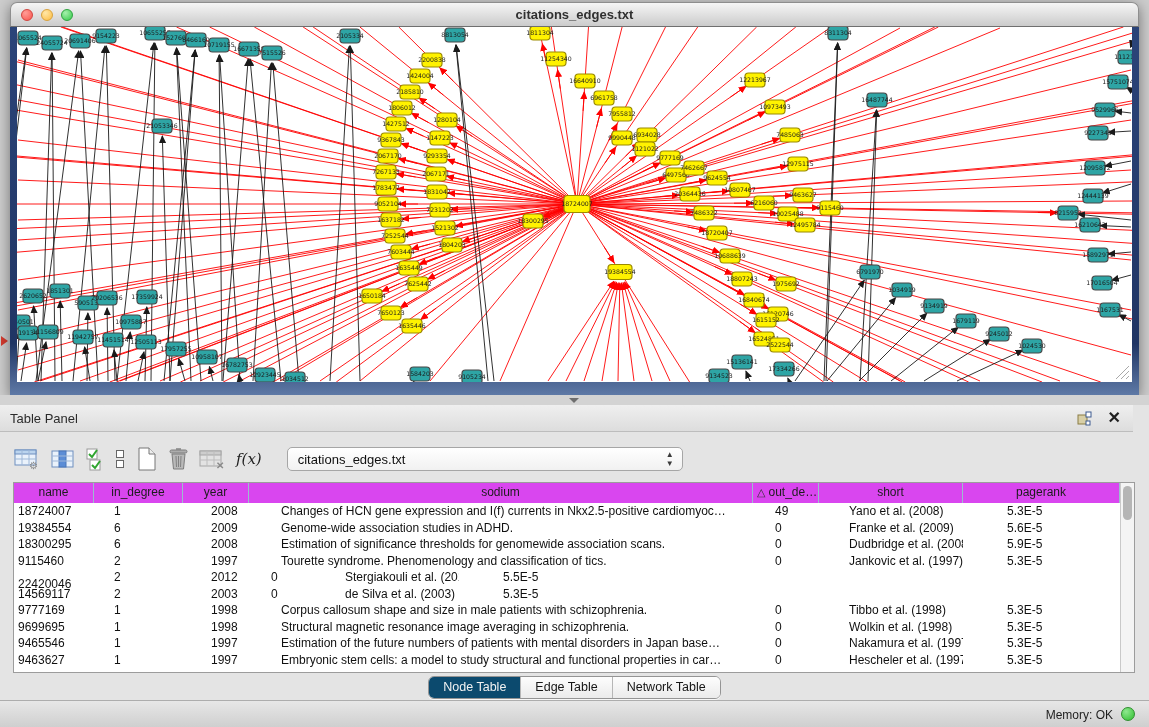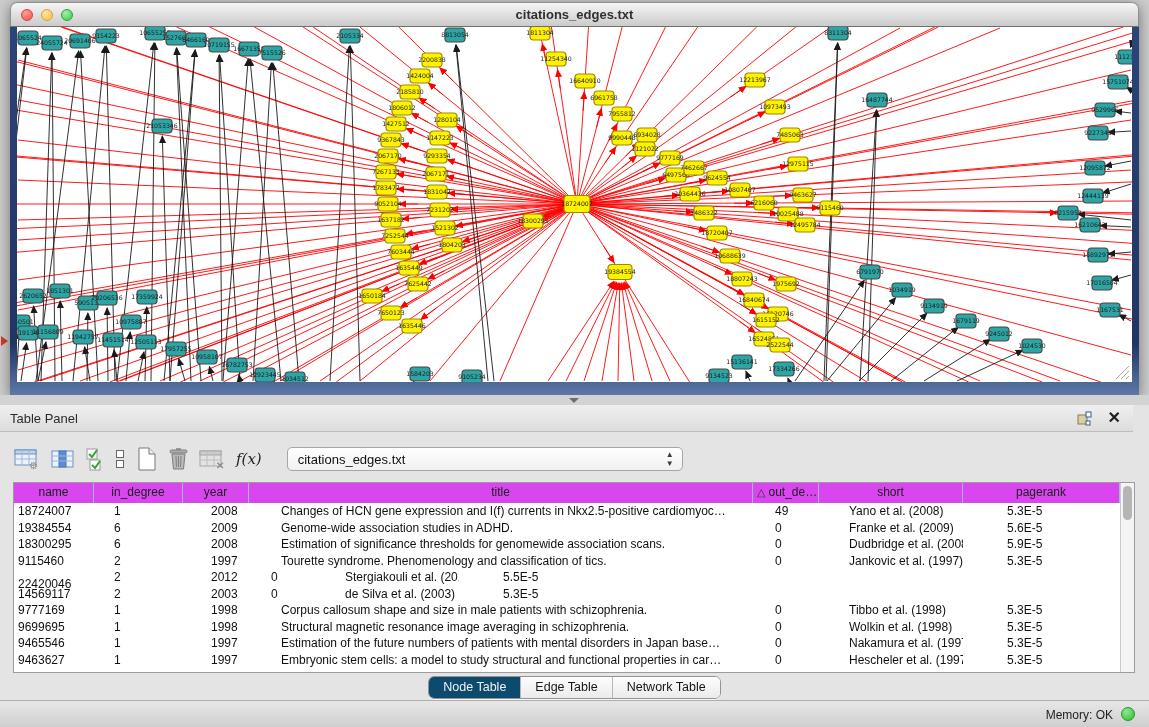--- a/index.html
+++ b/index.html
@@ -870,21 +870,21 @@
           <span class="val">citations_edges.txt</span>
           <span class="arrows">▲<br>▼</span>
         </span>
       </div>
 
       <div class="tablewrap">
         <div class="thead">
             <div class="th" style="width: 80px;">name</div>
             <div class="th" style="width: 89px;">in_degree</div>
             <div class="th" style="width: 66px;">year</div>
-            <div class="th" style="width: 504px;">title</div>
+            <div class="th" style="width: 504px;">sodium</div>
             <div class="th" style="width: 66px; text-align: left; padding-left: 4px;"><span class="sortg">△</span>out_de…</div>
             <div class="th" style="width: 144px;">short</div>
             <div class="th" style="width: 157px;">pagerank</div>
           </div>
         <div class="tbody">
             <div class="tr">
               <div class="td" style="width: 80px; padding-left: 4px;">18724007</div>
               <div class="td" style="width: 89px; padding-left: 20px;">1</div>
               <div class="td" style="width: 66px; padding-left: 28px;">2008</div>
               <div class="td" style="width: 504px; padding-left: 32px;">Changes of HCN gene expression and I(f) currents in Nkx2.5-positive cardiomyoc…</div>

